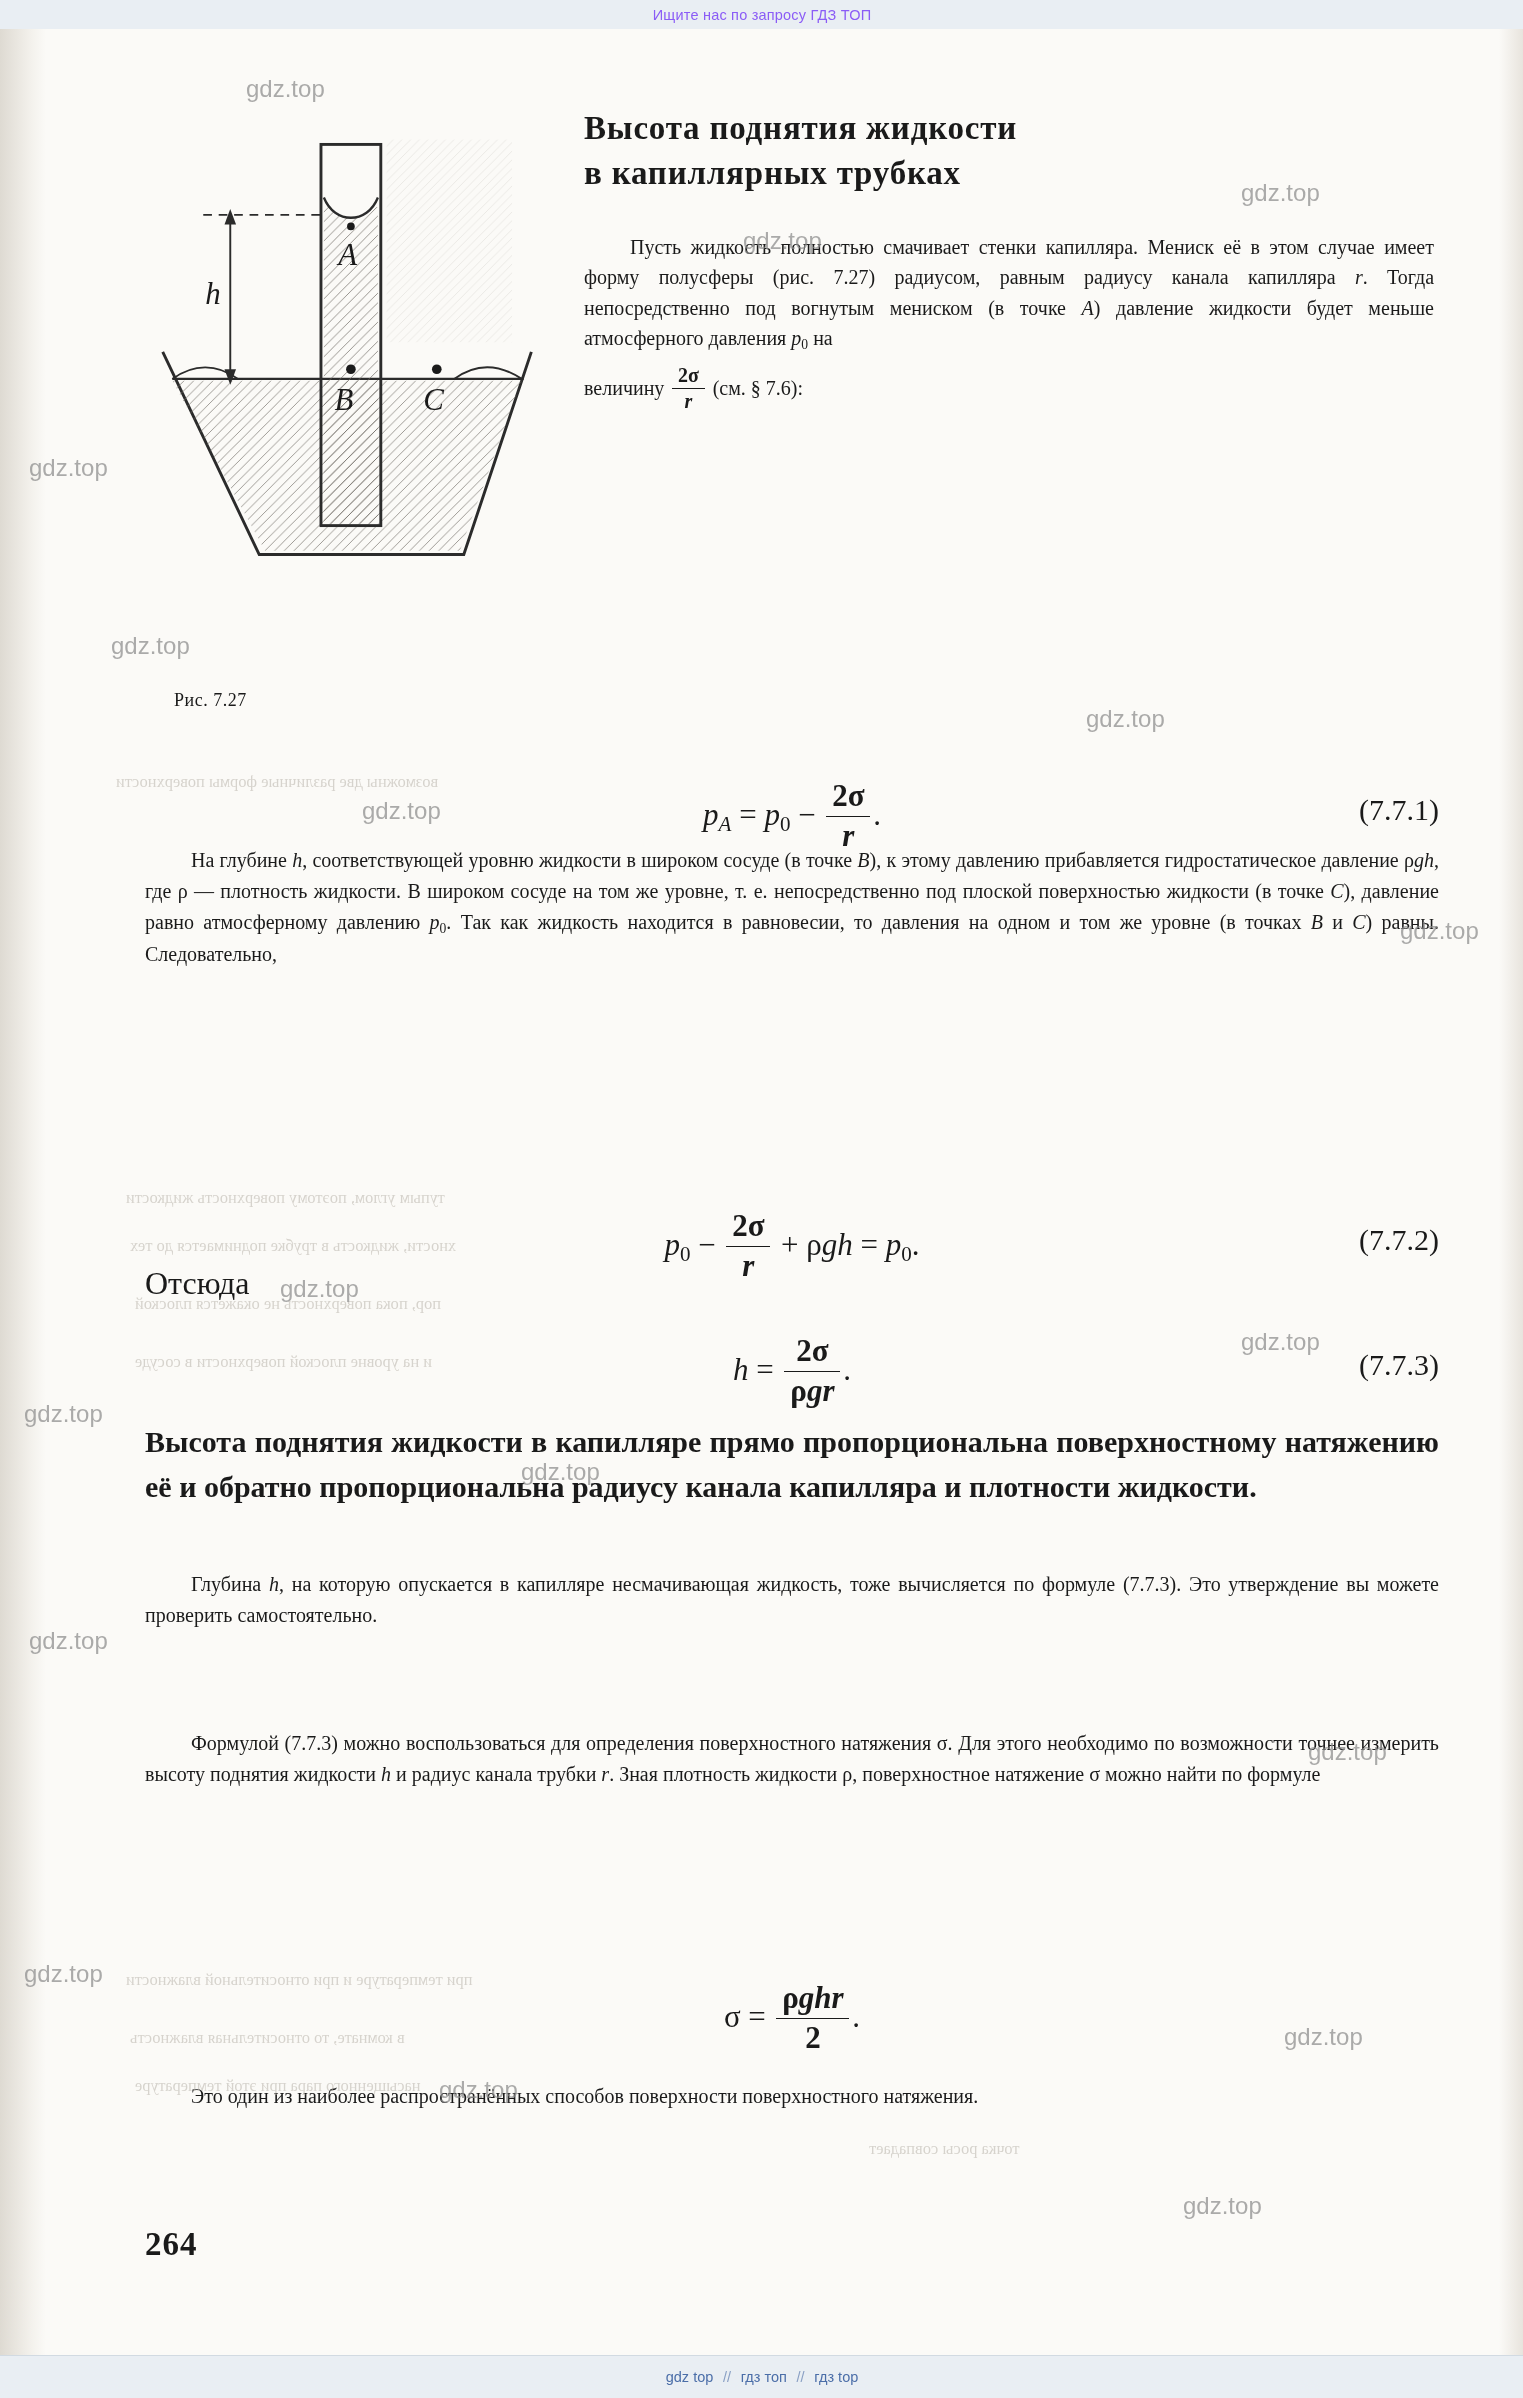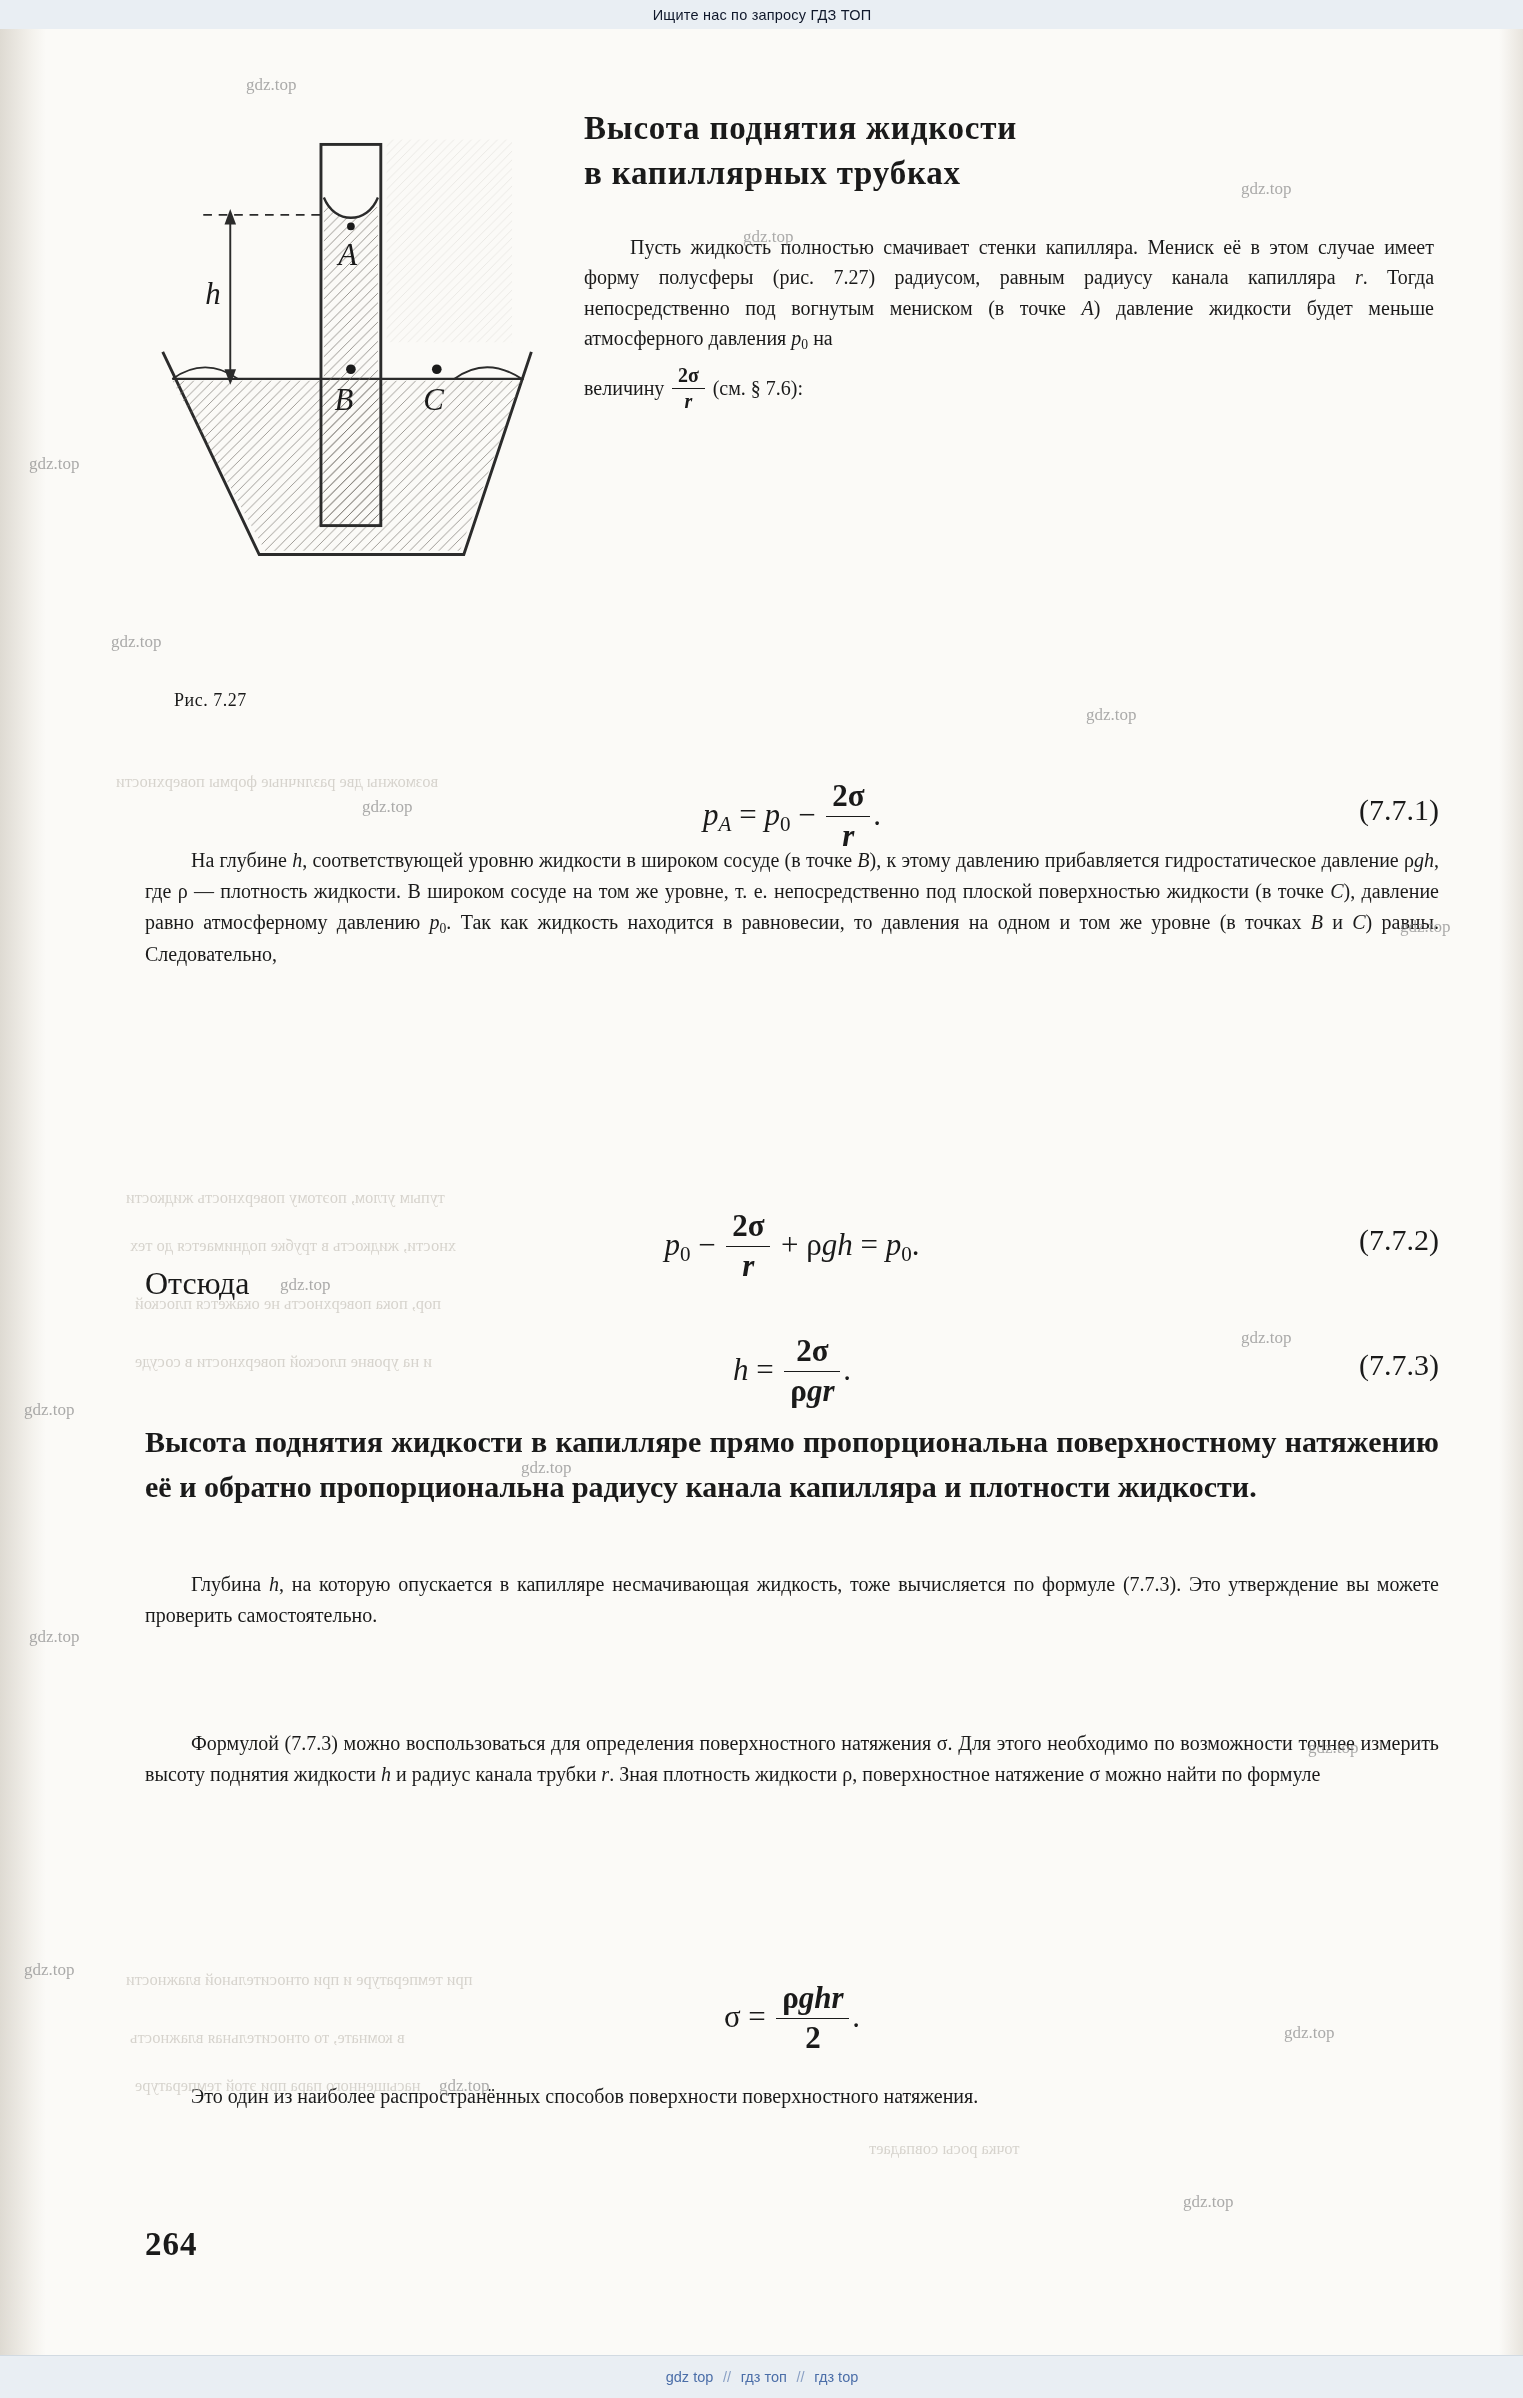--- a/index.html
+++ b/index.html
@@ -24,21 +24,21 @@
     height: 29px;
     background: #e9eef3;
     border-bottom: 1px solid #d2dae2;
     display: flex;
     align-items: center;
     justify-content: center;
   }
   .top-banner .bn-text {
     font-family: "Liberation Sans", sans-serif;
     font-size: 14.5px;
-    color: #0f172a;
+    color: #8b5cf6;
     letter-spacing: 0.2px;
   }
 
   
   .page-sheet {
     position: absolute;
     top: 29px;
     left: 0;
     width: 1524px;
     height: 2327px;
@@ -196,22 +196,22 @@
     gap: 9.7px;
     font-family: "Liberation Sans", sans-serif;
     font-size: 14.5px;
     color: #4b6ea8;
   }
   .bottom-strip .sep { color: #8aa0c4; }
 
   
   .wm {
     position: absolute;
-    font-family: Liberation Serif, serif;
-    font-size: 17px;
+    font-family: Liberation Sans, sans-serif;
+    font-size: 24px;
     color: #8c8c8c;
     opacity: .72;
     pointer-events: none;
     white-space: nowrap;
   }
 
   svg { display: block; }
 </style>
 </head>
 <body>

